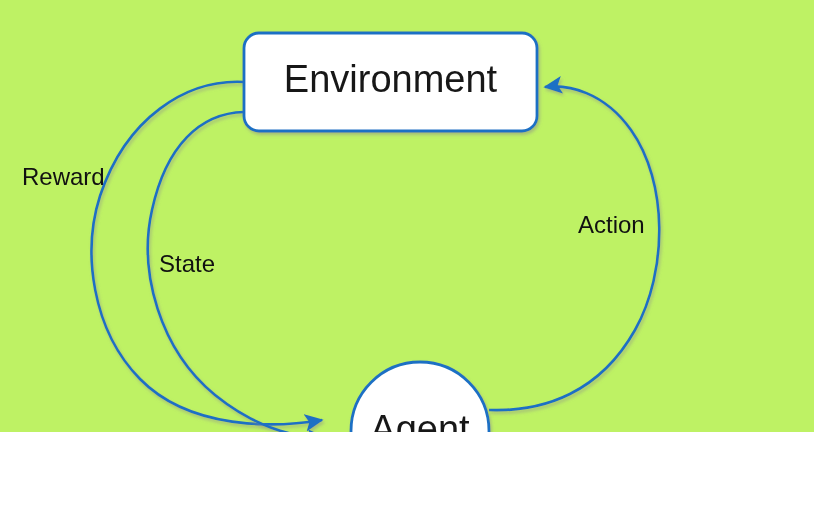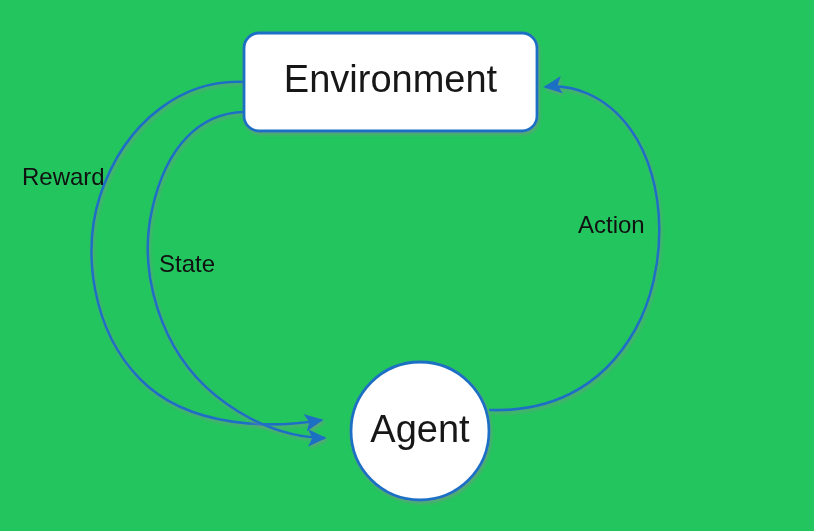--- a/index.html
+++ b/index.html
@@ -6,22 +6,22 @@
     margin: 0;
     padding: 0;
     background: #ffffff;
   }
   body {
     font-family: "Liberation Sans", sans-serif;
   }
   #canvas {
     position: relative;
     width: 814px;
-    height: 531px;
-    background: #22c55e;
+    height: 432px;
+    background: #bef264;
     overflow: hidden;
   }
   #diagram-svg {
     position: absolute;
     left: 0;
     top: 0;
     width: 814px;
     height: 531px;
   }
   .node-label {

